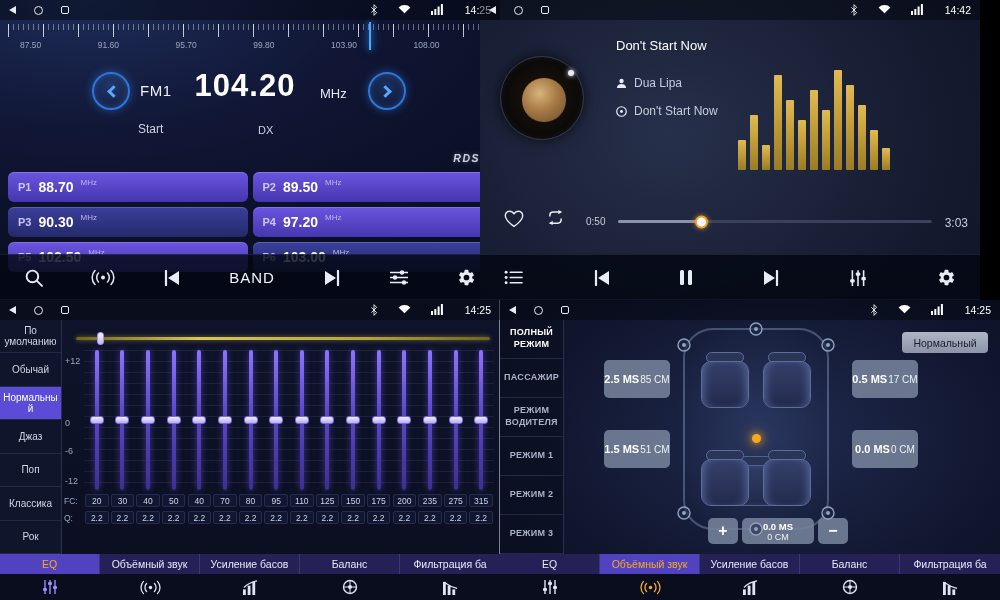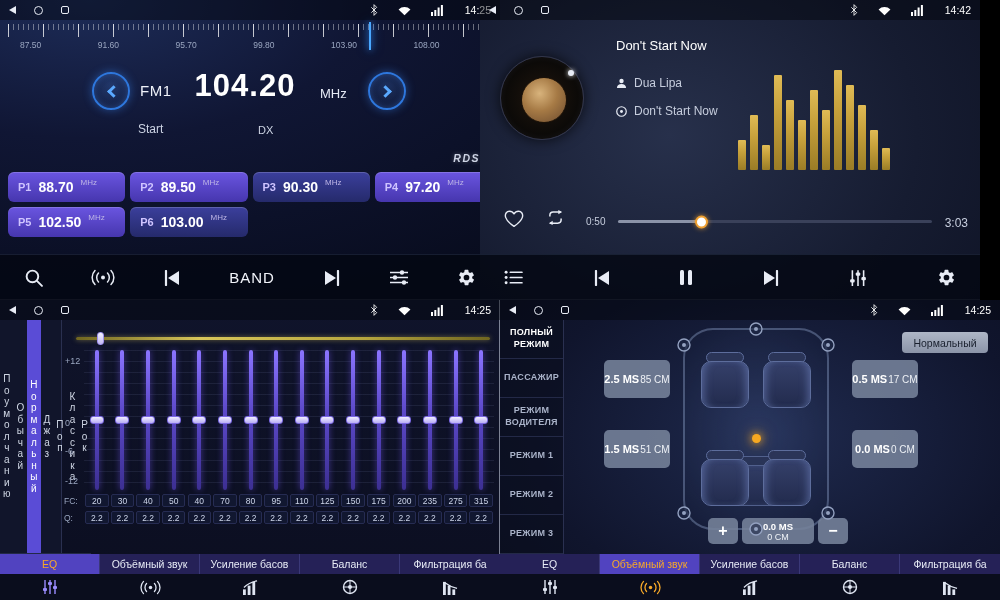--- a/index.html
+++ b/index.html
@@ -11,21 +11,21 @@
 .q-player{left:480px;top:0;background:radial-gradient(95% 130% at 38% 45%,#27304b 0%,#161c31 52%,#0b0f20 100%);box-shadow:inset 0 -1px 0 rgba(215,222,238,.3)}
 .q-eq{left:0;top:300px;background:linear-gradient(180deg,#10142b 0%,#0b0e20 100%);box-shadow:inset -1px 0 0 rgba(215,222,238,.55)}
 .q-surround{left:500px;top:300px;background:radial-gradient(85% 95% at 55% 45%,#1f2a4e 0%,#10152d 58%,#0a0d1e 100%)}
 
 
 .sb{position:absolute;left:0;top:0;right:0;height:20px;display:flex;align-items:center;justify-content:space-between;padding:0 9px;background:rgba(2,4,12,.45);z-index:6}
 .sb-nav{display:flex;align-items:center;gap:18px}
 .tri-back{width:0;height:0;border-top:4.5px solid transparent;border-bottom:4.5px solid transparent;border-right:7.5px solid #e8ecf5}
 .cir-home{width:9px;height:9px;border:1.5px solid #e8ecf5;border-radius:50%}
 .sq-rec{width:8px;height:8px;border:1.5px solid #e8ecf5;border-radius:2px}
-.sb-stat{display:flex;align-items:flex-end;gap:20px}
+.sb-stat{display:flex;align-items:flex-start;gap:20px}
 .sb-time{font-size:10.5px;color:#fff;margin-left:2px}
 .ic{display:inline-flex;align-items:center;justify-content:center;color:#e8ecf5}
 
 
 .scale{position:absolute;left:8px;right:8px;top:24px;height:34px}
 .ticks{position:relative;height:13px}
 .ticks::before{content:"";position:absolute;left:0;right:0;top:0;height:6px;background:repeating-linear-gradient(90deg,rgba(255,255,255,.38) 0 1px,transparent 1px 5px)}
 .ticks::after{content:"";position:absolute;inset:0;background:repeating-linear-gradient(90deg,rgba(255,255,255,.75) 0 1px,transparent 1px 35px)}
 .scale-labels{display:flex;justify-content:space-between;padding:3px 4px 0 12px;width:90%}
 .scale-labels span{font-size:8.5px;color:#9aa6c0}
@@ -35,21 +35,21 @@
 .cbtn.left{left:92px;top:12px}.cbtn.right{left:368px;top:12px}
 .chev{width:9px;height:9px;border-left:3px solid #5aa9ff;border-bottom:3px solid #5aa9ff}
 .chev.l{transform:rotate(45deg);margin-left:4px}
 .chev.r{transform:rotate(-135deg);margin-right:4px}
 .band-label{position:absolute;left:140px;top:22px;font-size:15px;color:#eef1f8;letter-spacing:.5px}
 .preset-name{position:absolute;left:138px;top:62px;font-size:12px;color:#cdd4e4}
 .freq-big{position:absolute;left:178px;top:8px;width:134px;text-align:center;font-size:31px;font-weight:bold;color:#fff;letter-spacing:1px}
 .freq-unit{position:absolute;left:320px;top:26px;font-size:13px;color:#e4e9f4}
 .dx-label{position:absolute;left:258px;top:64px;font-size:11px;color:#cdd4e4}
 .rds{position:absolute;right:20px;top:92px;font-size:10.5px;font-style:italic;font-weight:bold;letter-spacing:1.5px;color:#cdd3e4;text-shadow:0 0 4px rgba(255,255,255,.3)}
-.presets{position:absolute;left:8px;right:8px;top:172px;display:grid;grid-template-columns:repeat(4,1fr);grid-auto-rows:30px;gap:5px}
+.presets{position:absolute;left:8px;right:8px;top:172px;display:grid;grid-template-columns:repeat(2,1fr);grid-auto-rows:30px;gap:5px}
 .preset{display:flex;align-items:center;gap:7px;padding:0 10px;border-radius:6px;cursor:pointer;background:linear-gradient(180deg,#6a55e0 0%,#4636ae 100%);box-shadow:inset 0 1px 0 rgba(255,255,255,.18)}
 .preset.dark{background:linear-gradient(180deg,#3b3f9c 0%,#252a6b 100%)}
 .preset .pid{font-size:11px;font-weight:bold;color:#cfc4ff}
 .preset .pfreq{font-size:14px;font-weight:bold;color:#fff}
 .preset .punit{font-size:8px;color:#beb6e6;align-self:flex-start;margin-top:6px}
 .toolbar{position:absolute;left:0;right:0;bottom:0;height:46px;display:flex;align-items:center;justify-content:space-between;padding:0 24px;background:rgba(4,7,18,.82);border-top:1px solid rgba(120,140,200,.16)}
 .tbtn{display:flex;align-items:center;justify-content:center;color:#e8ecf5;cursor:pointer}
 .band-btn{font-size:15px;color:#f2f4fa;letter-spacing:1px;cursor:pointer}
 
 
@@ -65,21 +65,21 @@
 .ctl-repeat{position:absolute;left:66px;top:210px}
 .t-elapsed{position:absolute;left:106px;top:216px;font-size:10px;color:#c6cddd}
 .t-duration{position:absolute;right:12px;top:216px;font-size:12px;color:#c6cddd}
 .pbar{position:absolute;left:138px;right:48px;top:220px;height:3px;background:#3a415a;border-radius:2px;cursor:pointer}
 .pfill{height:100%;background:#8b93a8;border-radius:2px;position:relative}
 .pfill::after{content:"";position:absolute;right:-5px;top:50%;transform:translateY(-50%);width:9px;height:9px;border-radius:50%;background:#fff;border:2px solid #f0a030;box-shadow:0 0 5px rgba(240,160,48,.8)}
 .pause-i{display:flex;gap:4px}
 .pause-i i{width:4px;height:15px;background:#e8ecf5;border-radius:1.5px}
 
 
-.eq-side{position:absolute;left:0;top:20px;bottom:46px;width:62px;display:flex;background:#11152b;border-right:1px solid #2a3050}
+.eq-side{position:absolute;left:0;top:20px;bottom:46px;width:62px;display:flex;flex-direction:column;background:#11152b;border-right:1px solid #2a3050}
 .eq-side .item{flex:1;display:flex;align-items:center;justify-content:center;text-align:center;font-size:10px;color:#cfd6e4;border-bottom:1px solid #232947;padding:0 3px;overflow-wrap:anywhere;cursor:pointer;line-height:1.15}
 .eq-side .item.active{background:#5a4cd6;color:#fff}
 .eq-main{position:absolute;left:62px;right:0;top:20px;bottom:46px}
 .master{position:absolute;left:14px;right:10px;top:12px;height:13px;cursor:pointer}
 .master .mtrack{position:absolute;left:0;right:0;top:5px;height:3px;background:linear-gradient(90deg,#6f6520,#d8c65a 30%,#b5a53e 70%,#6f6520);border-radius:2px;box-shadow:0 0 5px rgba(216,198,90,.5)}
 .master .mknob{position:absolute;left:5%;top:0;width:7px;height:13px;border-radius:3px;background:linear-gradient(#f4f2ff,#c3b9f2);border:1px solid #9f92ee}
 .db{position:absolute;left:3px;font-size:9px;color:#9aa6c0}
 .db.d1{top:36px}.db.d2{top:98px}.db.d3{top:126px}.db.d4{top:156px}
 .gridlines{position:absolute;left:22px;right:6px;top:30px;height:140px;background:repeating-linear-gradient(180deg,rgba(120,130,175,.14) 0 1px,transparent 1px 11px)}
 .bands{position:absolute;left:22px;right:6px;top:30px;display:flex}

